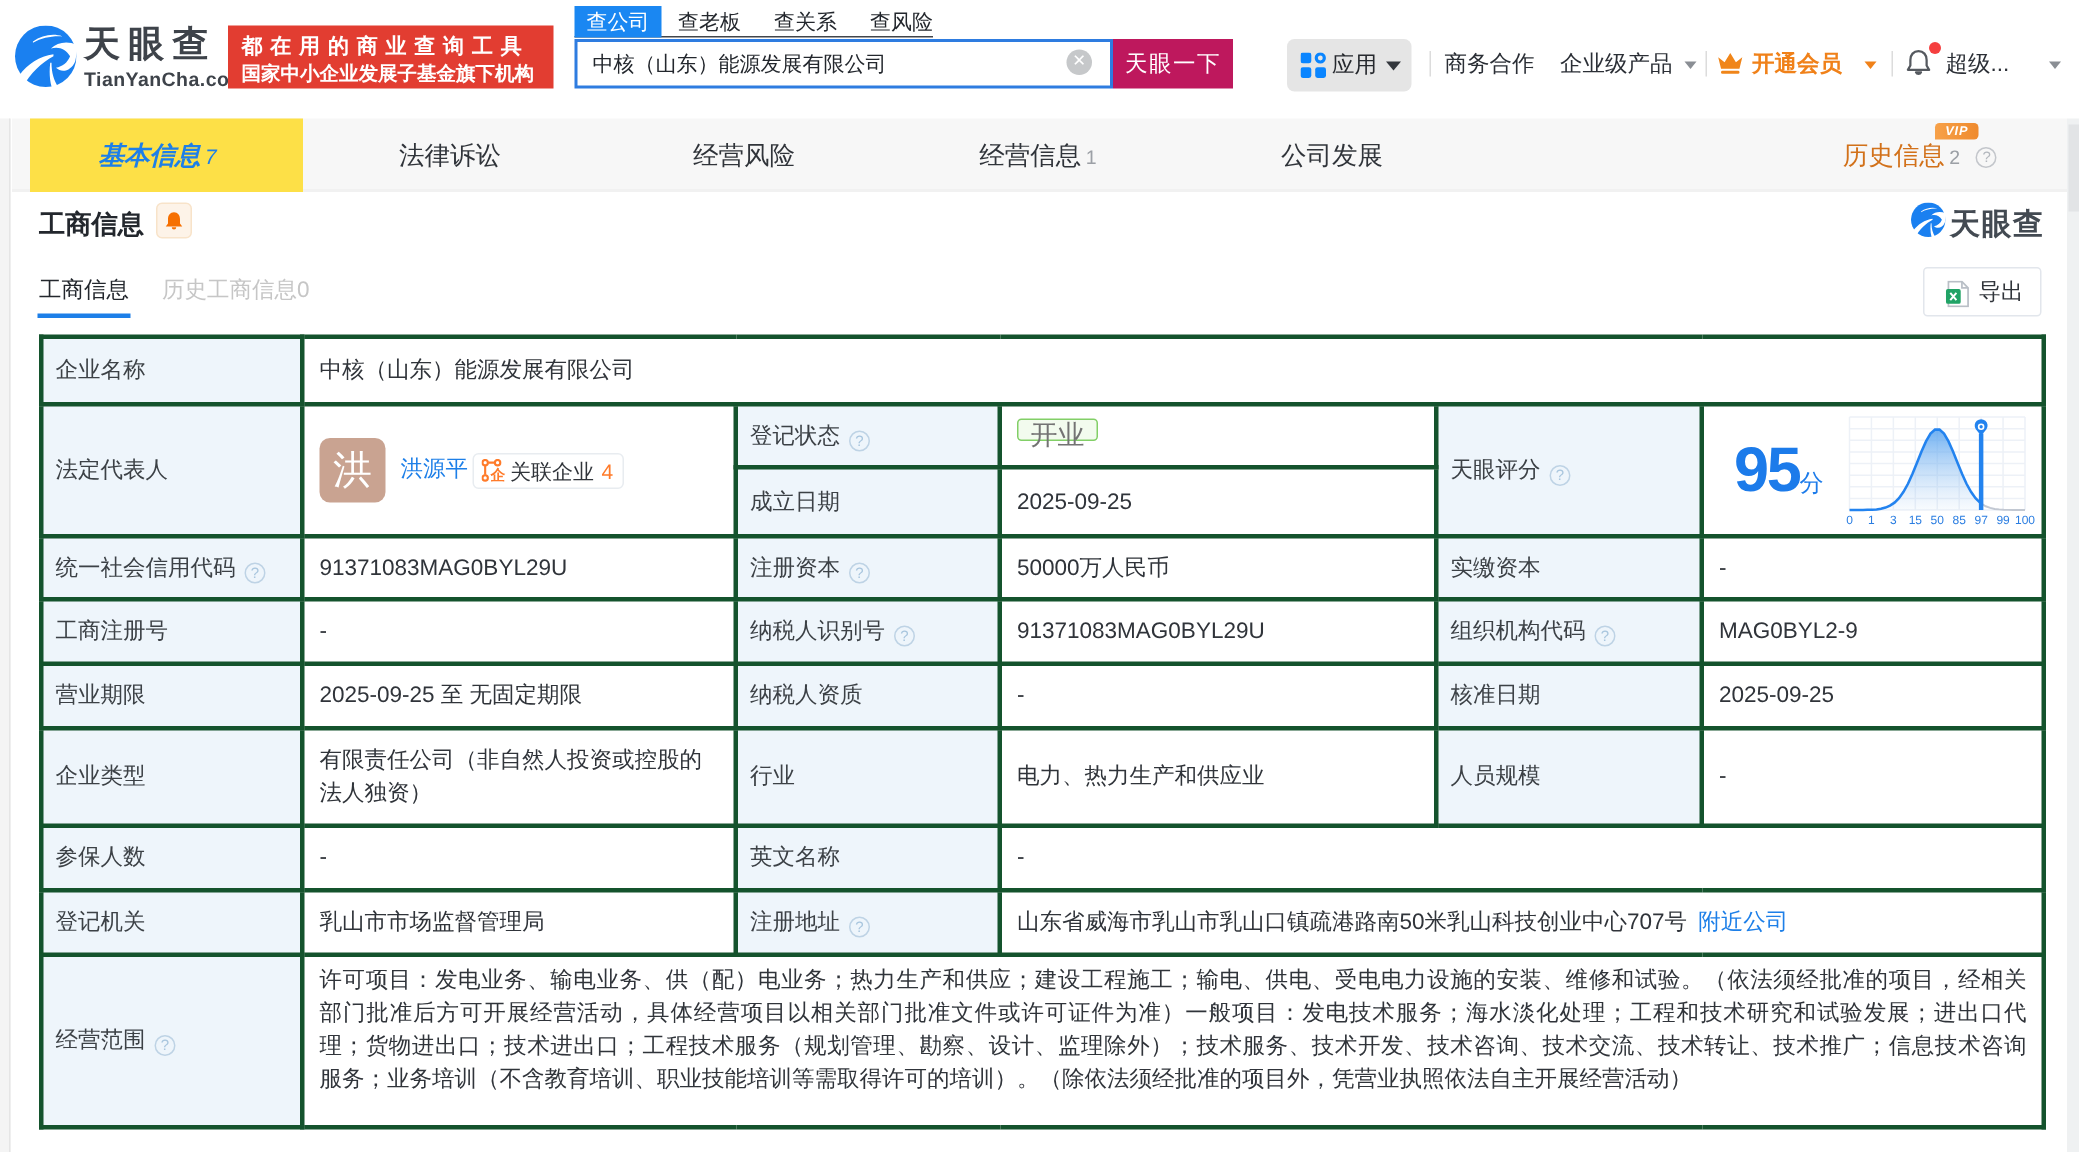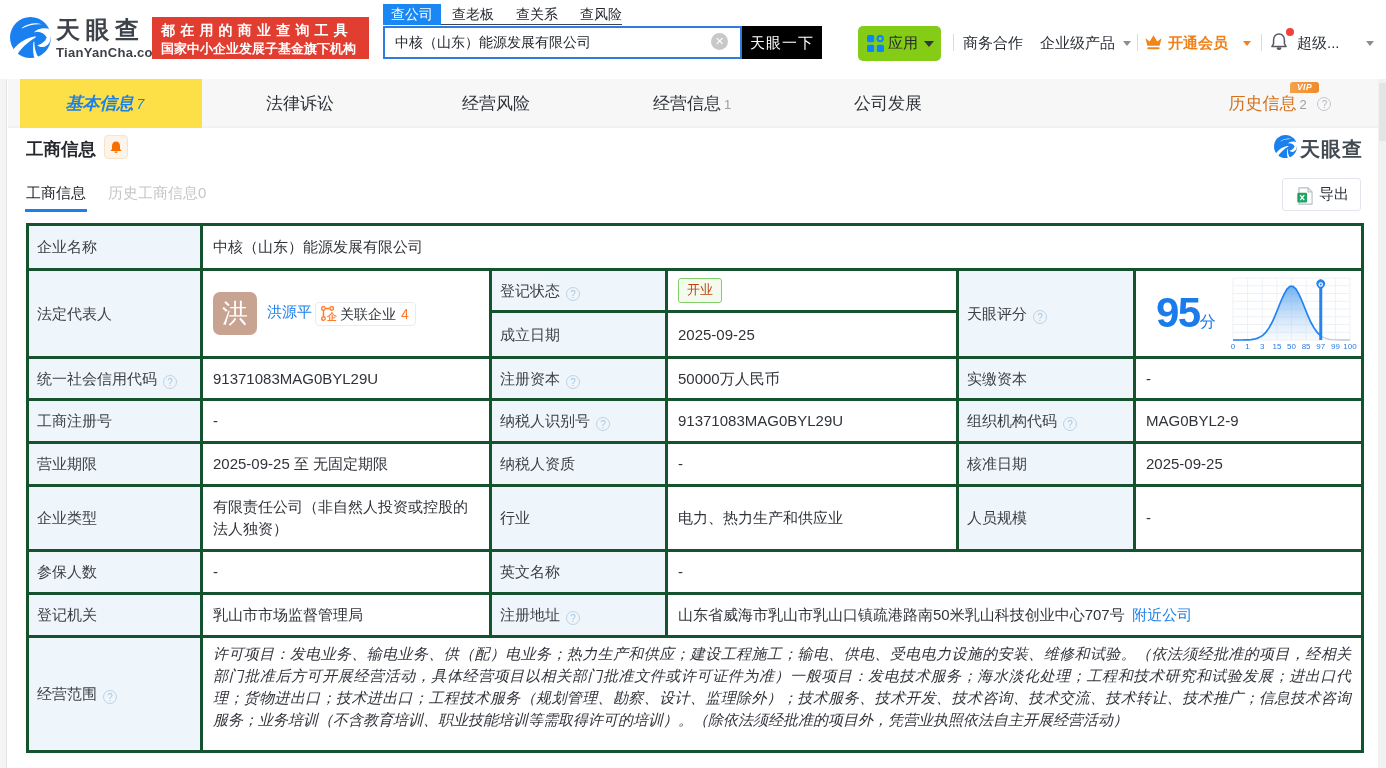--- a/index.html
+++ b/index.html
@@ -16,24 +16,24 @@
 #redbox { position:absolute; left:152px; top:17px; width:217px; height:42px; background:#e23d31; color:#fff; padding:4px 8px 0 9px; }
 #redbox .l1 { font-size:14px; font-weight:bold; letter-spacing:5.2px; white-space:nowrap; line-height:18px;}
 #redbox .l2 { font-size:13px; font-weight:bold; letter-spacing:0; white-space:nowrap; line-height:17px; margin-top:1px;}
 
 
 #stabs { position:absolute; left:383px; top:4px; height:21px; border-bottom:1px solid #41454b; white-space:nowrap; display:inline-block;}
 #stabs .st { display:inline-block; font-size:14px; color:#23272d; height:21px; line-height:20px; padding:0 11px; vertical-align:top;}
 #stabs .st.on { background:#1a87f2; color:#fff; }
 #sinput { position:absolute; left:383px; top:26px; width:359px; height:33px; border:2px solid #2e7ce0; background:#fff; line-height:29px; font-size:14px; color:#23272d; padding-left:10px;}
 #sclear { position:absolute; left:711px; top:33px; width:17px; height:17px; border-radius:50%; background:#c6c8ca; color:#fff; font-size:11px; text-align:center; line-height:17px;}
-#sbtn { position:absolute; left:742px; top:26px; width:80px; height:33px; background:#000000; color:#fff; font-size:15px; text-align:center; line-height:33px; letter-spacing:1px;}
-
-
-#appchip { position:absolute; left:858px; top:26px; width:83px; height:35px; background:#84cc16; border-radius:5px; }
+#sbtn { position:absolute; left:742px; top:26px; width:80px; height:33px; background:#be185d; color:#fff; font-size:15px; text-align:center; line-height:33px; letter-spacing:1px;}
+
+
+#appchip { position:absolute; left:858px; top:26px; width:83px; height:35px; background:#e5e5e5; border-radius:5px; }
 #appchip .t { position:absolute; left:30px; top:8px; font-size:15px; color:#26292e; }
 #appchip svg.grid { position:absolute; left:9px; top:9px; }
 #appchip .car { position:absolute; left:66px; top:15px; width:0; height:0; border:5px solid transparent; border-top:6px solid #33373d; }
 .vsep { position:absolute; top:34px; width:1px; height:17px; background:#dcdcdc; }
 .hmenu { position:absolute; top:33px; font-size:15px; color:#2b2f36; line-height:19px; white-space:nowrap;}
 .car2 { position:absolute; top:41px; width:0; height:0; border:4.5px solid transparent; border-top:5.5px solid #8a8e94; }
 .car2.org { border-top-color:#f08119; }
 #vip-t { color:#f08119; font-weight:bold; }
 #belln { position:absolute; left:1269px; top:32px; }
 #belldot { position:absolute; left:1286px; top:28px; width:8px; height:8px; border-radius:50%; background:#f53f3f; }
@@ -70,21 +70,21 @@
 #tbl td.lb { background:#eef5fb; color:#3c4146; }
 #tbl td.vl { padding-left:10px; color:#30343a; }
 .qm { display:inline-block; width:14px; height:14px; border:1px solid #bed3e5; border-radius:50%; color:#a9c6de; font-size:10px; line-height:13px; text-align:center; vertical-align:-2px; margin-left:6px; }
 a.lk { color:#1d7fe8; text-decoration:none; }
 
 
 #avatar { display:inline-block; width:44px; height:43px; border-radius:7px; background:#c9a391; color:#fff; font-size:26px; text-align:center; line-height:43px; vertical-align:middle;}
 #fr-name { color:#1d7fe8; font-size:15px; margin-left:10px; }
 #fr-badge { display:inline-block; height:24px; border:1px solid #e8ecf0; border-radius:4px; margin-left:3px; padding:0 6px 0 5px; font-size:14px; line-height:22px; color:#30343a; vertical-align:middle; background:#fff;}
 #fr-badge .n { color:#ff7b2a; margin-left:5px;}
-.greenb { display:inline-block; height:25px; border:1px solid #82cf67; border-radius:3px; background:#f2fbee; color:#c2410c; font-size:13px; line-height:21px; padding:0 8px; }
+.greenb { display:inline-block; height:15px; border:1px solid #82cf67; border-radius:3px; background:#f2fbee; color:#737373; font-size:18px; line-height:21px; padding:0 8px; }
 
 .jl { text-align:justify; text-align-last:justify; }
 
 #score95 { position:absolute; left:20px; top:31px; color:#1c7bea; font-weight:bold; font-size:42px; letter-spacing:-1.5px; font-family:"Liberation Sans",sans-serif;}
 #score95 span { font-size:16px; font-weight:normal; }
 </style>
 </head>
 <body>
 <div id="page">
 
@@ -287,21 +287,21 @@
           <td class="vl" colspan="3">-</td>
     </tr>
     <tr style="height:43px;">
       <td class="lb">登记机关</td>
           <td class="vl">乳山市市场监督管理局</td>
       <td class="lb">注册地址<span class="qm">?</span></td>
           <td class="vl" colspan="3">山东省威海市乳山市乳山口镇疏港路南50米乳山科技创业中心707号 <a class="lk">附近公司</a></td>
     </tr>
     <tr style="height:115px;">
       <td class="lb">经营范围<span class="qm">?</span></td>
-      <td class="vl" colspan="5" style="vertical-align:top; padding-top:5px; padding-bottom:0;font-style:italic;">
+      <td class="vl" colspan="5" style="vertical-align:top; padding-top:5px; padding-bottom:0;">
         <div class="jl">许可项目：发电业务、输电业务、供（配）电业务；热力生产和供应；建设工程施工；输电、供电、受电电力设施的安装、维修和试验。（依法须经批准的项目，经相关</div>
         <div class="jl">部门批准后方可开展经营活动，具体经营项目以相关部门批准文件或许可证件为准）一般项目：发电技术服务；海水淡化处理；工程和技术研究和试验发展；进出口代</div>
         <div class="jl">理；货物进出口；技术进出口；工程技术服务（规划管理、勘察、设计、监理除外）；技术服务、技术开发、技术咨询、技术交流、技术转让、技术推广；信息技术咨询</div>
         <div>服务；业务培训（不含教育培训、职业技能培训等需取得许可的培训）。（除依法须经批准的项目外，凭营业执照依法自主开展经营活动）</div>
       </td>
     </tr>
   </tbody>
     </table>
 
 </div>

